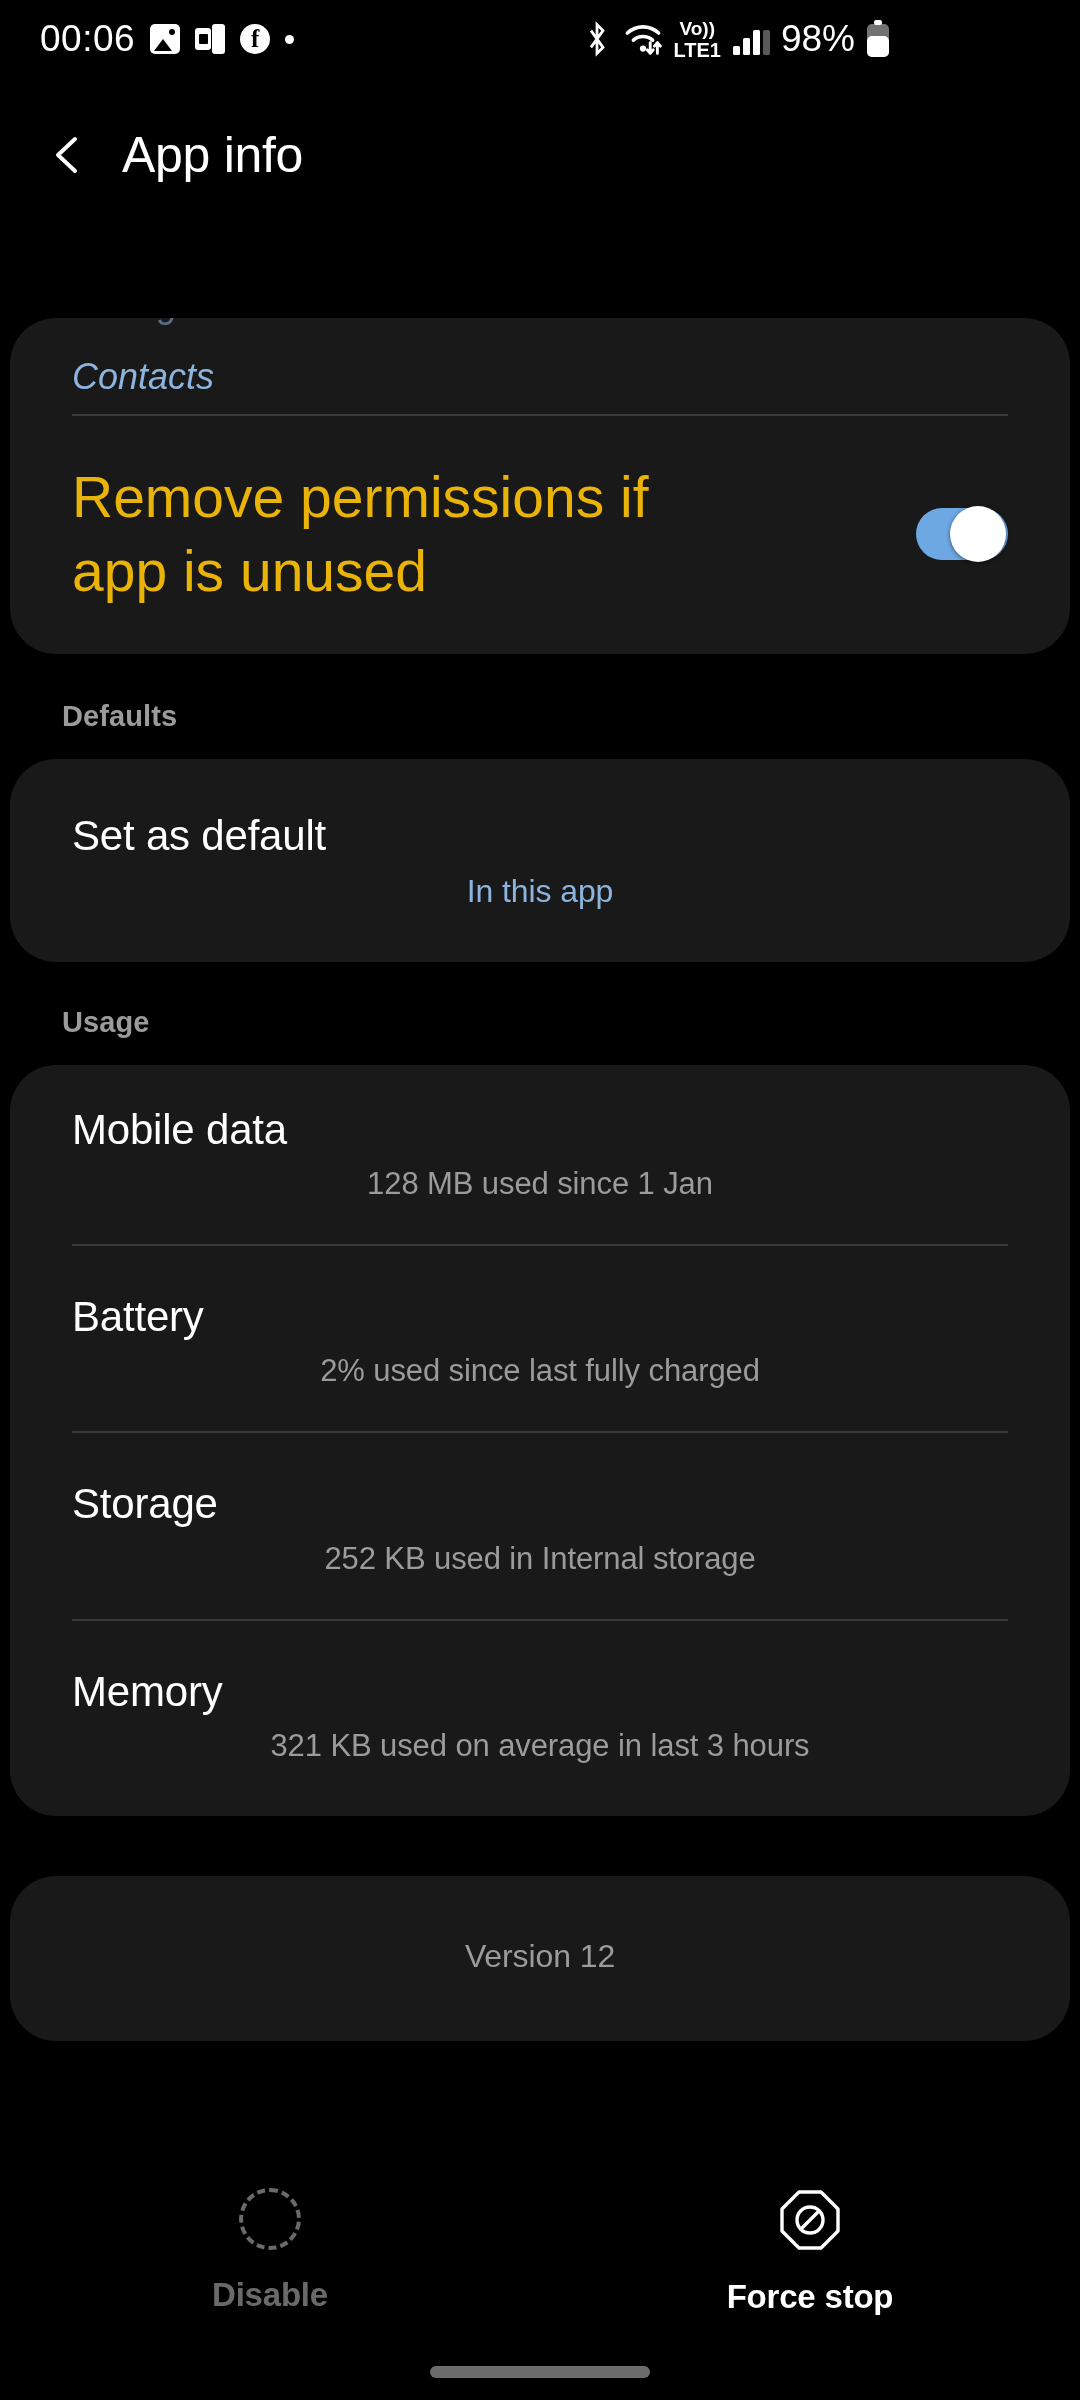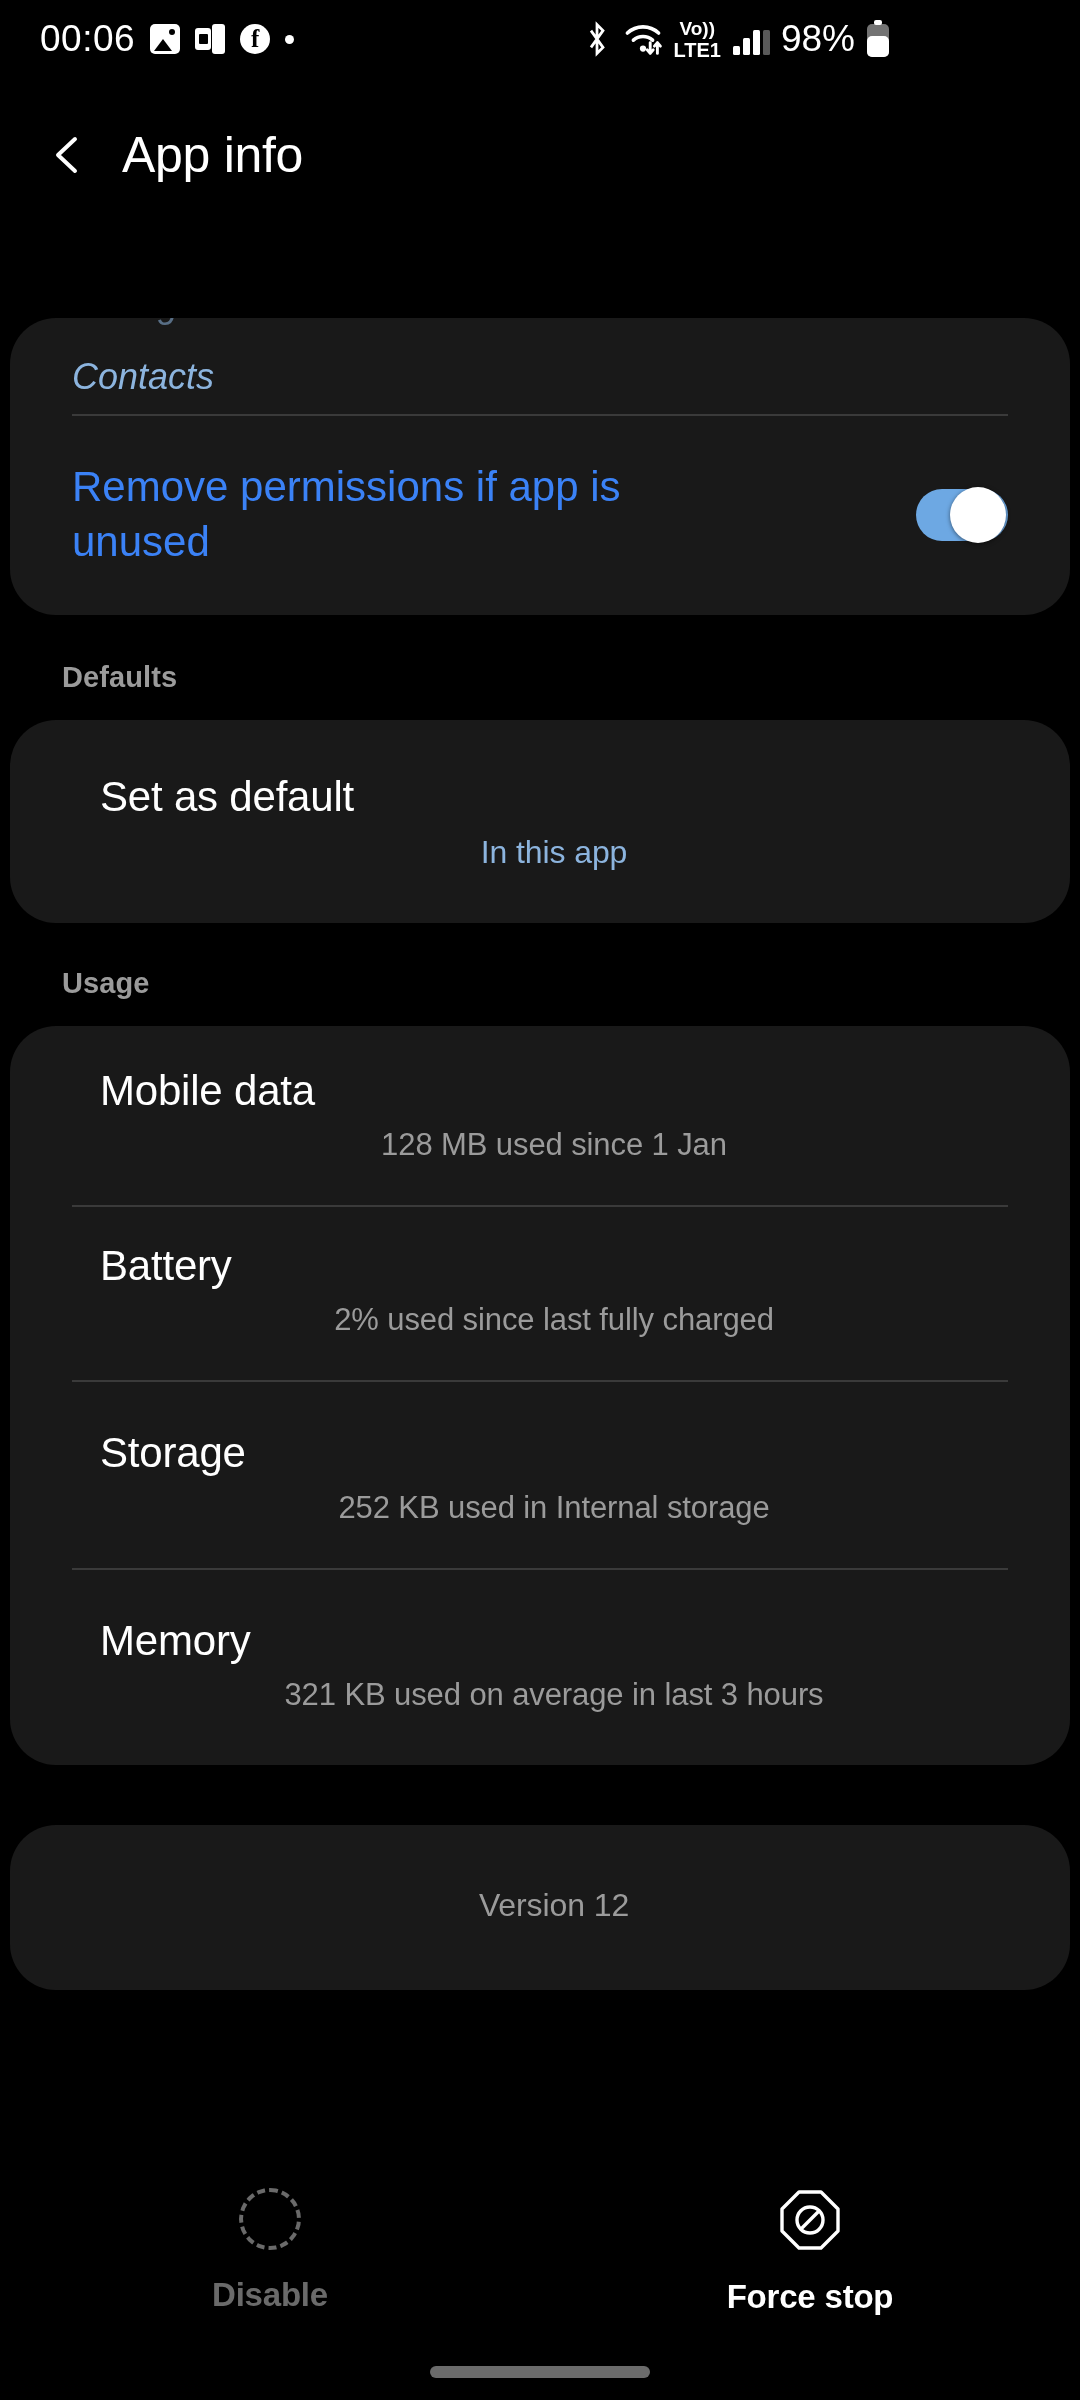--- a/index.html
+++ b/index.html
@@ -62,21 +62,21 @@
     overflow:hidden;
   }
   .card{
     background:#191919;
     border-radius:46px;
     margin:0 10px;
   }
   .card.clip-top{
     border-top-left-radius:46px; border-top-right-radius:46px;
   }
-  .row{ padding:0 62px;margin-left:28px; }
+  .row{ padding:0 62px; }
   .divider{ height:2px; background:#3a3a3a; margin:0 62px; }
 
   .row-title{ color:#fff; font-size:42px; font-weight:400; line-height:1.27; letter-spacing:-.2px;}
   .row-sub{ color:#9b9b9b; font-size:31px; font-weight:400; margin-top:10px; letter-spacing:-.1px;text-align:center;}
   .row-sub.link{ color:#8cb4de; font-size:32px; }
 
   .section-label{
     color:#9b9b9b; font-size:29px; font-weight:700;
     padding:0 0 0 62px; letter-spacing:.1px;
   }
@@ -90,21 +90,21 @@
   }
   .clipped-row .perm{
     position:absolute; left:62px; top:38px; color:#8cb4de; font-size:36px;
   }
 
   
   .toggle-row{
     display:flex; align-items:center; justify-content:space-between;
     padding:44px 62px 46px 62px;
   }
-  .toggle-row .label{ color:#3b82f6; font-size:42px; line-height:1.3; max-width:660px; }
+  .toggle-row .label{ color:#eab308; font-size:57px; line-height:1.3; max-width:660px; }
   .switch{
     width:92px; height:52px; border-radius:26px; background:#6da8e3;
     position:relative; flex:none; cursor:pointer;
   }
   .switch .knob{
     position:absolute; right:2px; top:-2px; width:56px; height:56px;
     border-radius:50%; background:#fff;
     box-shadow:0 1px 4px rgba(0,0,0,.5);
   }
 
@@ -209,21 +209,21 @@
 
   <div class="section-label" style="margin-top:44px;">Usage</div>
   <div class="card" style="margin-top:26px;">
 
     <div class="row" style="padding-top:38px;padding-bottom:42px;">
       <div class="row-title">Mobile data</div>
       <div class="row-sub">128 MB used since 1 Jan</div>
     </div>
     <div class="divider"></div>
 
-    <div class="row" style="padding-top:32px;padding-bottom:42px;">
+    <div class="row" style="padding-top:44px;padding-bottom:42px;">
       <div class="row-title">Battery</div>
       <div class="row-sub">2% used since last fully charged</div>
     </div>
     <div class="divider"></div>
 
     <div class="row" style="padding-top:44px;padding-bottom:42px;">
       <div class="row-title">Storage</div>
       <div class="row-sub">252 KB used in Internal storage</div>
     </div>
     <div class="divider"></div>

